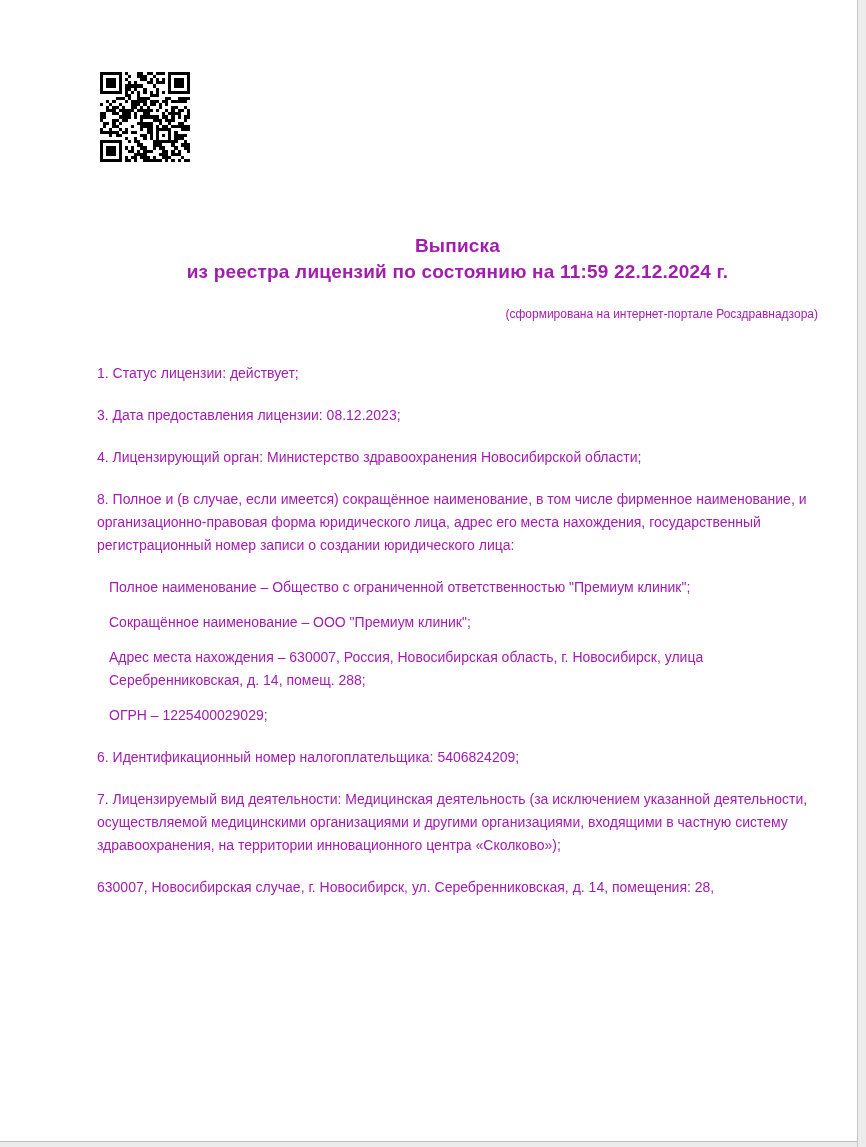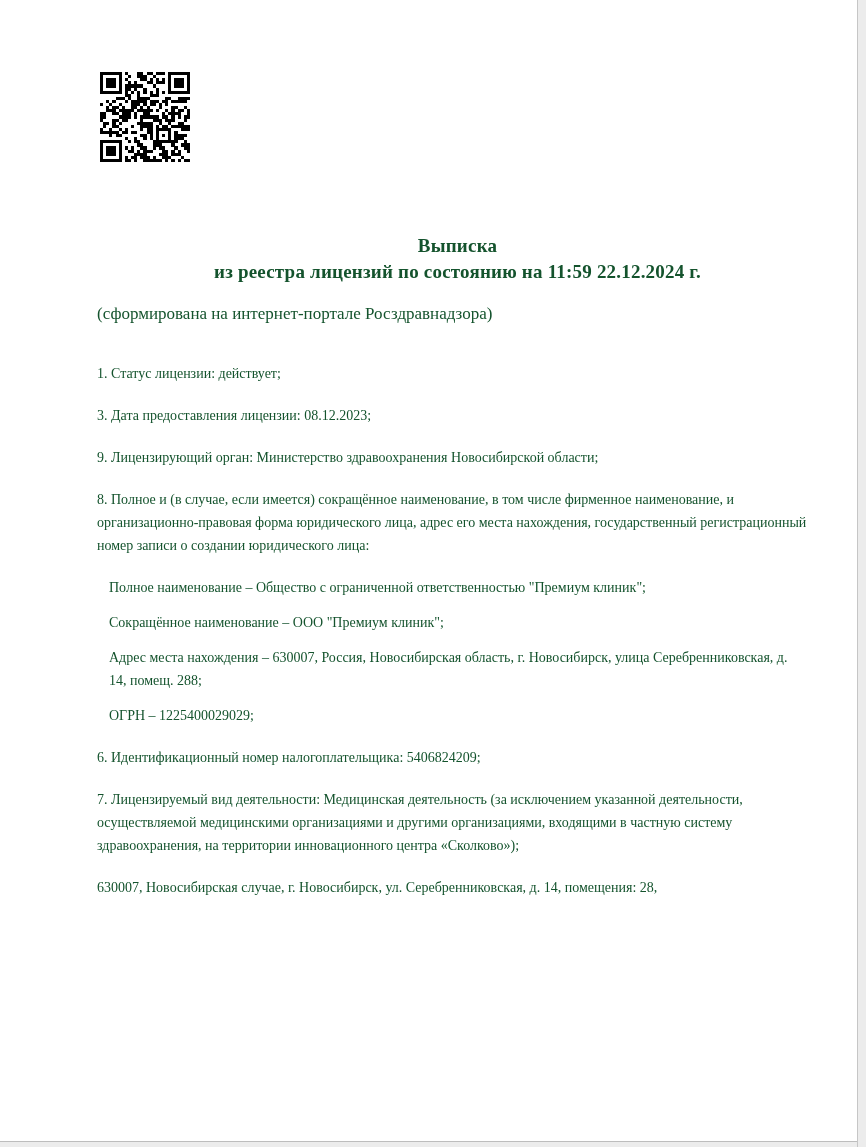--- a/index.html
+++ b/index.html
@@ -6,22 +6,22 @@
     margin: 0;
     padding: 0;
     background: #ffffff;
   }
   .page {
     position: relative;
     width: 866px;
     height: 1147px;
     background: #ffffff;
     overflow: hidden;
-    font-family: Liberation Serif, serif;
-    color: #14532d;
+    font-family: Liberation Sans, sans-serif;
+    color: #a21caf;
   }
   .qr {
     position: absolute;
     left: 100px;
     top: 72px;
     width: 90px;
     height: 90px;
   }
   .qr svg { display: block; width: 90px; height: 90px; }
   .content {
@@ -32,22 +32,23 @@
   }
   .title {
     font-size: 19px;
     font-weight: bold;
     line-height: 26px;
     text-align: center;
     letter-spacing: 0.2px;
   }
   .subtitle {
     margin-top: 21px;
-    font-size: 17px;
+    font-size: 12px;
     line-height: 16px;
+    text-align: right;
   }
   .paragraphs {
     margin-top: 40px;
     font-size: 14px;
     line-height: 23px;
     text-align: left;
   }
   .paragraphs p, .org-block {
     margin: 0 0 19px 0;
     padding: 0;
@@ -518,21 +519,21 @@
     <div class="title">
       <div>Выписка</div>
       <div>из реестра лицензий по состоянию на 11:59 22.12.2024 г.</div>
     </div>
 
     <div class="subtitle">(сформирована на интернет-портале Росздравнадзора)</div>
 
     <div class="paragraphs">
       <p>1. Статус лицензии: действует;</p>
       <p>3. Дата предоставления лицензии: 08.12.2023;</p>
-      <p>9. Лицензирующий орган: Министерство здравоохранения Новосибирской области;</p>
+      <p>4. Лицензирующий орган: Министерство здравоохранения Новосибирской области;</p>
       <p>8. Полное и (в случае, если имеется) сокращённое наименование, в том числе фирменное наименование, и организационно-правовая форма юридического лица, адрес его места нахождения, государственный регистрационный номер записи о создании юридического лица:</p>
 
       <div class="org-block">
         <div>Полное наименование – Общество с ограниченной ответственностью "Премиум клиник";</div>
         <div>Сокращённое наименование – ООО "Премиум клиник";</div>
         <div>Адрес места нахождения – 630007, Россия, Новосибирская область, г. Новосибирск, улица Серебренниковская, д. 14, помещ. 288;</div>
         <div>ОГРН – 1225400029029;</div>
       </div>
 
       <p>6. Идентификационный номер налогоплательщика: 5406824209;</p>

